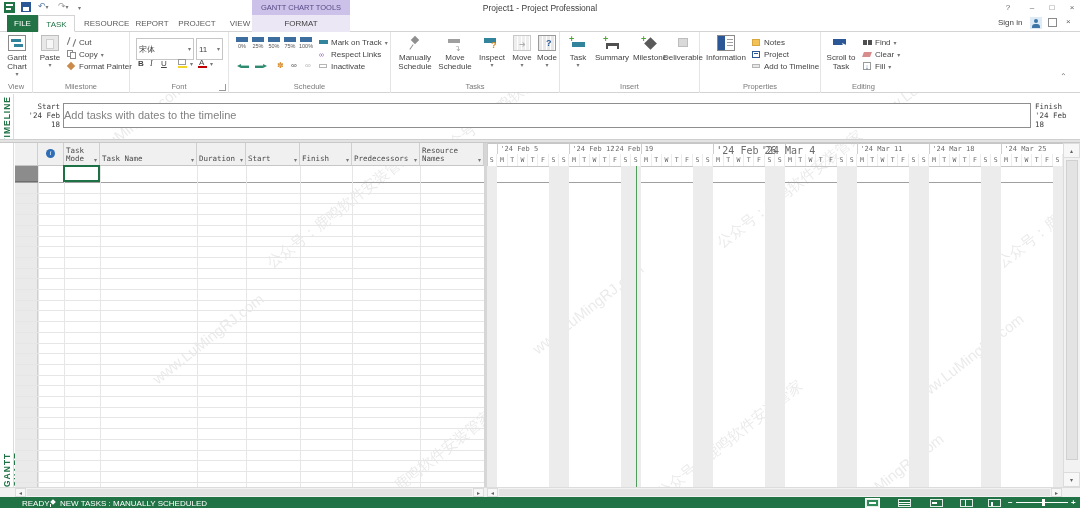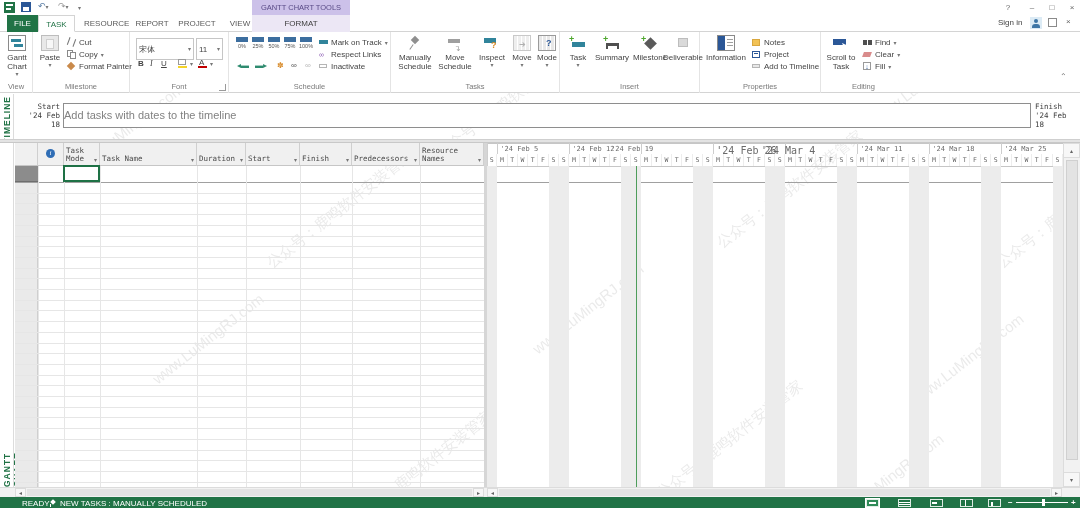--- a/index.html
+++ b/index.html
@@ -76,20 +76,21 @@
       <div class="abs" style="left:2px;top:2px;width:7px;height:2px;background:#fff"></div>
       <div class="abs" style="left:2px;top:6px;width:5px;height:2px;background:#fff"></div>
     </div>
     <div class="abs" style="left:21px;top:2px;width:10px;height:10px;background:#2b5797">
       <div class="abs" style="left:2px;top:5px;width:6px;height:4px;background:#fff"></div>
     </div>
     <div class="abs" style="left:38px;top:1px;color:#5b7fa6;font-size:9px">↶<span class="caret">▾</span></div>
     <div class="abs" style="left:58px;top:1px;color:#9a9a9a;font-size:9px">↷<span class="caret">▾</span></div>
     <div class="abs" style="left:78px;top:3px"><span class="caret">▾</span></div>
     <div id="ctxhdr">GANTT CHART TOOLS</div>
+    <div id="title">Project1 - Project Professional</div>
     <div class="winbtn" style="left:1000px">?</div>
     <div class="winbtn" style="left:1024px">–</div>
     <div class="winbtn" style="left:1044px">□</div>
     <div class="winbtn" style="left:1064px">×</div>
   </div>
 
   <div id="tabrow">
     <div id="ctxtab"></div>
     <div class="tab" id="tab-file">FILE</div>
     <div class="tab" id="tab-task">TASK</div>

